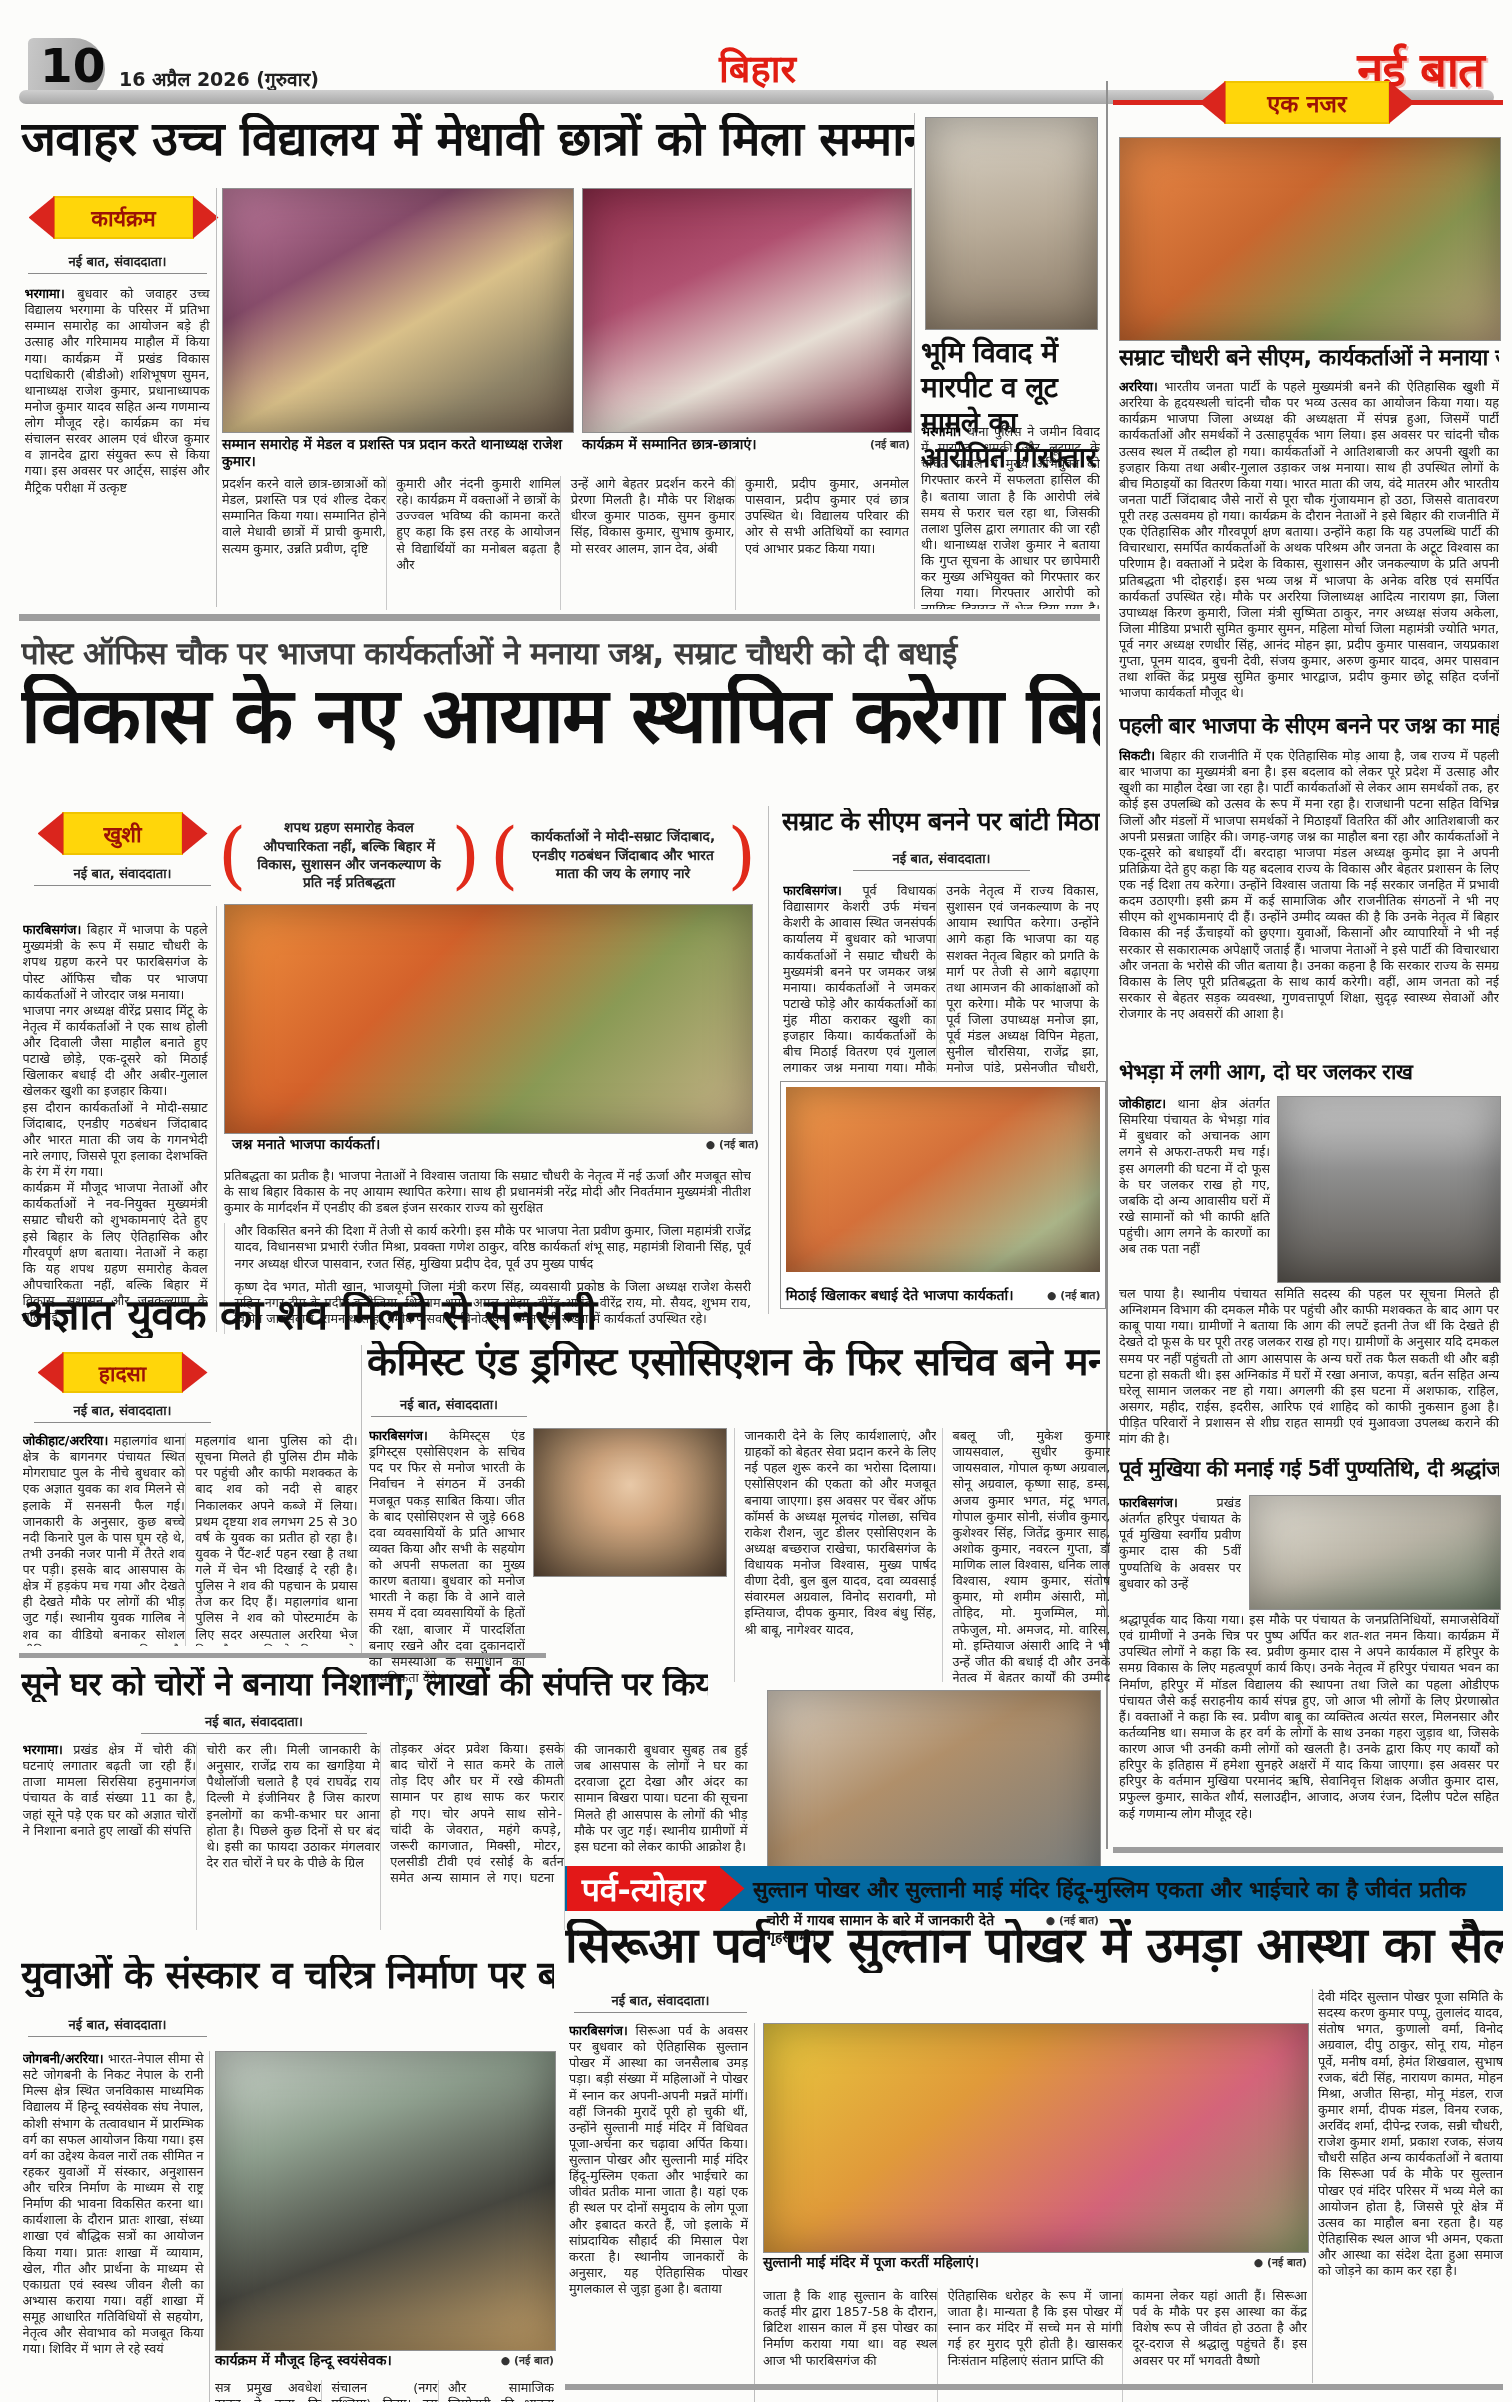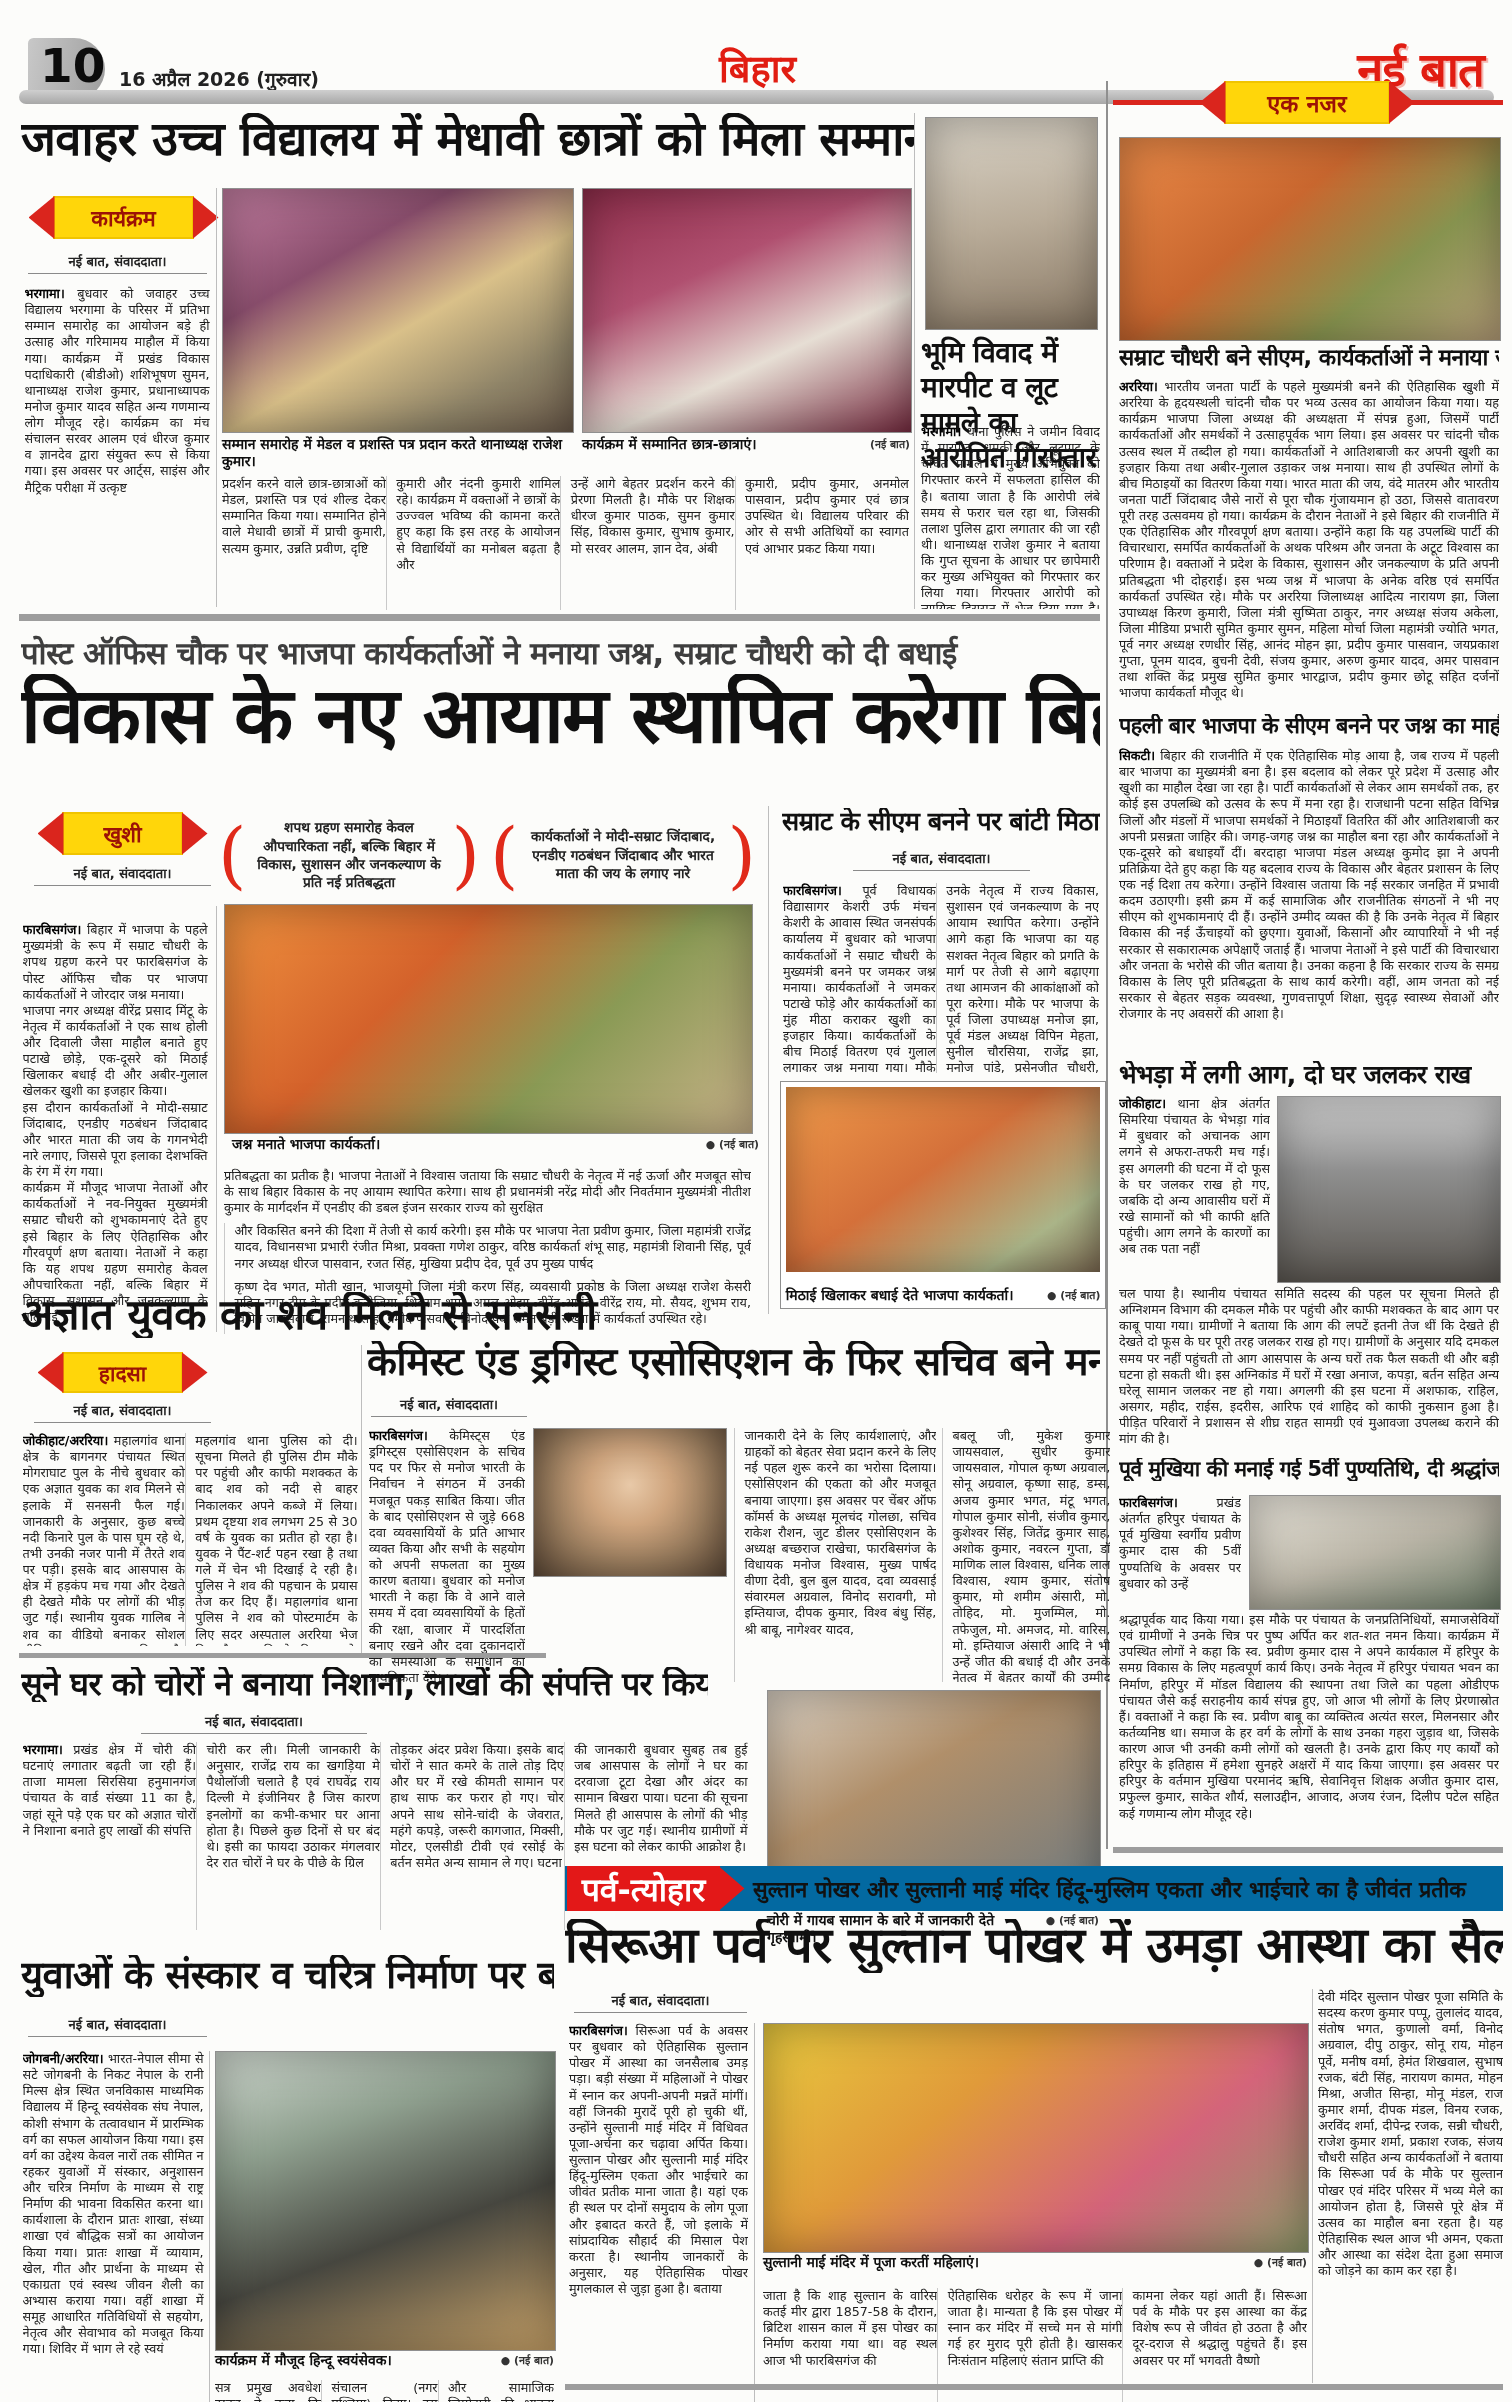--- a/index.html
+++ b/index.html
@@ -85,21 +85,21 @@
   <div class="ribbon" style="left:1224px;top:81px;width:166px;height:43px;font-size:23.5px;">एक नजर</div>
   <div class="photo" style="left:1119px;top:137px;width:380px;height:202px;background:linear-gradient(140deg,#ea8a48 0%,#c9672f 40%,#87934f 70%,#b8a07a 100%);"></div>
   <div class="abs hl" style="left:1119px;top:345px;width:380px;font-size:22.6px;white-space:nowrap;overflow:hidden;">सम्राट चौधरी बने सीएम, कार्यकर्ताओं ने मनाया जश्न</div>
   <div class="abs body" style="left:1119px;top:379px;width:380px;height:331px;">
     <b>अररिया।</b> <span>भारतीय जनता पार्टी के पहले मुख्यमंत्री बनने की ऐतिहासिक खुशी में अररिया के हृदयस्थली चांदनी चौक पर भव्य उत्सव का आयोजन किया गया। यह कार्यक्रम भाजपा जिला अध्यक्ष की अध्यक्षता में संपन्न हुआ, जिसमें पार्टी कार्यकर्ताओं और समर्थकों ने उत्साहपूर्वक भाग लिया। इस अवसर पर चांदनी चौक उत्सव स्थल में तब्दील हो गया। कार्यकर्ताओं ने आतिशबाजी कर अपनी खुशी का इजहार किया तथा अबीर-गुलाल उड़ाकर जश्न मनाया। साथ ही उपस्थित लोगों के बीच मिठाइयों का वितरण किया गया। भारत माता की जय, वंदे मातरम और भारतीय जनता पार्टी जिंदाबाद जैसे नारों से पूरा चौक गुंजायमान हो उठा, जिससे वातावरण पूरी तरह उत्सवमय हो गया। कार्यक्रम के दौरान नेताओं ने इसे बिहार की राजनीति में एक ऐतिहासिक और गौरवपूर्ण क्षण बताया। उन्होंने कहा कि यह उपलब्धि पार्टी की विचारधारा, समर्पित कार्यकर्ताओं के अथक परिश्रम और जनता के अटूट विश्वास का परिणाम है। वक्ताओं ने प्रदेश के विकास, सुशासन और जनकल्याण के प्रति अपनी प्रतिबद्धता भी दोहराई। इस भव्य जश्न में भाजपा के अनेक वरिष्ठ एवं समर्पित कार्यकर्ता उपस्थित रहे। मौके पर अररिया जिलाध्यक्ष आदित्य नारायण झा, जिला उपाध्यक्ष किरण कुमारी, जिला मंत्री सुष्मिता ठाकुर, नगर अध्यक्ष संजय अकेला, जिला मीडिया प्रभारी सुमित कुमार सुमन, महिला मोर्चा जिला महामंत्री ज्योति भगत, पूर्व नगर अध्यक्ष रणधीर सिंह, आनंद मोहन झा, प्रदीप कुमार पासवान, जयप्रकाश गुप्ता, पूनम यादव, बुचनी देवी, संजय कुमार, अरुण कुमार यादव, अमर पासवान तथा शक्ति केंद्र प्रमुख सुमित कुमार भारद्वाज, प्रदीप कुमार छोटू सहित दर्जनों भाजपा कार्यकर्ता मौजूद थे।</span>
   </div>
   <div class="abs hl" style="left:1119px;top:714px;width:380px;font-size:21.7px;white-space:nowrap;overflow:hidden;">पहली बार भाजपा के सीएम बनने पर जश्न का माहौल</div>
   <div class="abs body" style="left:1119px;top:748px;width:380px;height:301px;">
     <b>सिकटी।</b> <span>बिहार की राजनीति में एक ऐतिहासिक मोड़ आया है, जब राज्य में पहली बार भाजपा का मुख्यमंत्री बना है। इस बदलाव को लेकर पूरे प्रदेश में उत्साह और खुशी का माहौल देखा जा रहा है। पार्टी कार्यकर्ताओं से लेकर आम समर्थकों तक, हर कोई इस उपलब्धि को उत्सव के रूप में मना रहा है। राजधानी पटना सहित विभिन्न जिलों और मंडलों में भाजपा समर्थकों ने मिठाइयाँ वितरित कीं और आतिशबाजी कर अपनी प्रसन्नता जाहिर की। जगह-जगह जश्न का माहौल बना रहा और कार्यकर्ताओं ने एक-दूसरे को बधाइयाँ दीं। बरदाहा भाजपा मंडल अध्यक्ष कुमोद झा ने अपनी प्रतिक्रिया देते हुए कहा कि यह बदलाव राज्य के विकास और बेहतर प्रशासन के लिए एक नई दिशा तय करेगा। उन्होंने विश्वास जताया कि नई सरकार जनहित में प्रभावी कदम उठाएगी। इसी क्रम में कई सामाजिक और राजनीतिक संगठनों ने भी नए सीएम को शुभकामनाएं दी हैं। उन्होंने उम्मीद व्यक्त की है कि उनके नेतृत्व में बिहार विकास की नई ऊँचाइयों को छुएगा। युवाओं, किसानों और व्यापारियों ने भी नई सरकार से सकारात्मक अपेक्षाएँ जताई हैं। भाजपा नेताओं ने इसे पार्टी की विचारधारा और जनता के भरोसे की जीत बताया है। उनका कहना है कि सरकार राज्य के समग्र विकास के लिए पूरी प्रतिबद्धता के साथ कार्य करेगी। वहीं, आम जनता को नई सरकार से बेहतर सड़क व्यवस्था, गुणवत्तापूर्ण शिक्षा, सुदृढ़ स्वास्थ्य सेवाओं और रोजगार के नए अवसरों की आशा है।</span>
   </div>
-  <div class="abs hl" style="left:1119px;top:1061px;width:380px;font-size:25px;white-space:nowrap;overflow:hidden;">भेभड़ा में लगी आग, दो घर जलकर राख</div>
+  <div class="abs hl" style="left:1119px;top:1061px;width:380px;font-size:21px;white-space:nowrap;overflow:hidden;">भेभड़ा में लगी आग, दो घर जलकर राख</div>
   <div class="abs body" style="left:1119px;top:1096px;width:151px;height:186px;">
     <b>जोकीहाट।</b> <span>थाना क्षेत्र अंतर्गत सिमरिया पंचायत के भेभड़ा गांव में बुधवार को अचानक आग लगने से अफरा-तफरी मच गई। इस अगलगी की घटना में दो फूस के घर जलकर राख हो गए, जबकि दो अन्य आवासीय घरों में रखे सामानों को भी काफी क्षति पहुंची। आग लगने के कारणों का अब तक पता नहीं</span>
   </div>
   <div class="photo" style="left:1277px;top:1096px;width:222px;height:185px;background:linear-gradient(180deg,#d2d2d2 0%,#8f8f8f 40%,#5c5852 100%);"></div>
   <div class="abs body" style="left:1119px;top:1286px;width:380px;height:168px;">चल पाया है। स्थानीय पंचायत समिति सदस्य की पहल पर सूचना मिलते ही अग्निशमन विभाग की दमकल मौके पर पहुंची और काफी मशक्कत के बाद आग पर काबू पाया गया। ग्रामीणों ने बताया कि आग की लपटें इतनी तेज थीं कि देखते ही देखते दो फूस के घर पूरी तरह जलकर राख हो गए। ग्रामीणों के अनुसार यदि दमकल समय पर नहीं पहुंचती तो आग आसपास के अन्य घरों तक फैल सकती थी और बड़ी घटना हो सकती थी। इस अग्निकांड में घरों में रखा अनाज, कपड़ा, बर्तन सहित अन्य घरेलू सामान जलकर नष्ट हो गया। अगलगी की इस घटना में अशफाक, राहिल, असगर, महीद, राईस, इदरीस, आरिफ एवं शाहिद को काफी नुकसान हुआ है। पीड़ित परिवारों ने प्रशासन से शीघ्र राहत सामग्री एवं मुआवजा उपलब्ध कराने की मांग की है।</div>
   <div class="abs hl" style="left:1119px;top:1458px;width:380px;font-size:21px;white-space:nowrap;overflow:hidden;">पूर्व मुखिया की मनाई गई 5वीं पुण्यतिथि, दी श्रद्धांजलि</div>
   <div class="abs body" style="left:1119px;top:1495px;width:122px;height:113px;">
     <b>फारबिसगंज।</b> <span>प्रखंड अंतर्गत हरिपुर पंचायत के पूर्व मुखिया स्वर्गीय प्रवीण कुमार दास की 5वीं पुण्यतिथि के अवसर पर बुधवार को उन्हें</span>
   </div>
   <div class="photo" style="left:1249px;top:1495px;width:250px;height:113px;background:linear-gradient(160deg,#eae6dc 0%,#bab5a7 50%,#6e7e69 100%);"></div>
@@ -177,21 +177,21 @@
   <div class="abs body" style="left:942px;top:1428px;width:158px;height:254px;border-left:0.9px solid #c9c9c9;padding-left:9.4px;">बबलू जी, मुकेश कुमार जायसवाल, सुधीर कुमार जायसवाल, गोपाल कृष्ण अग्रवाल, सोनू अग्रवाल, कृष्णा साह, डम्स, अजय कुमार भगत, मंटू भगत, गोपाल कुमार सोनी, संजीव कुमार, कुशेश्वर सिंह, जितेंद्र कुमार साह, अशोक कुमार, नवरत्न गुप्ता, डॉ माणिक लाल विश्वास, धनिक लाल विश्वास, श्याम कुमार, संतोष कुमार, मो शमीम अंसारी, मो. तोहिद, मो. मुजम्मिल, मो. तफेजुल, मो. अमजद, मो. वारिस, मो. इम्तियाज अंसारी आदि ने भी उन्हें जीत की बधाई दी और उनके नेतृत्व में बेहतर कार्यों की उम्मीद जताई।</div>
 
   <div class="hrule" style="left:19px;top:1653px;width:527px;height:4.7px;"></div>
   <div class="abs hl" style="left:21px;top:1667px;width:687px;font-size:32px;white-space:nowrap;overflow:hidden;">सूने घर को चोरों ने बनाया निशाना, लाखों की संपत्ति पर किया हाथ साफ</div>
   <div class="abs byline" style="left:141px;top:1712px;width:226px;">नई बात, संवाददाता।</div>
   <div class="colflex" style="left:22.6px;top:1742px;width:725px;height:188px;">
     <div class="body" style="height:188px;">
       <b>भरगामा।</b> <span>प्रखंड क्षेत्र में चोरी की घटनाएं लगातार बढ़ती जा रही हैं। ताजा मामला सिरसिया हनुमानगंज पंचायत के वार्ड संख्या 11 का है, जहां सूने पड़े एक घर को अज्ञात चोरों ने निशाना बनाते हुए लाखों की संपत्ति</span>
     </div>
     <div class="body" style="height:188px;">चोरी कर ली। मिली जानकारी के अनुसार, राजेंद्र राय का खगड़िया मे पैथोलॉजी चलाते है एवं राघवेंद्र राय दिल्ली मे इंजीनियर है जिस कारण इनलोगों का कभी-कभार घर आना होता है। पिछले कुछ दिनों से घर बंद थे। इसी का फायदा उठाकर मंगलवार देर रात चोरों ने घर के पीछे के ग्रिल</div>
-    <div class="body" style="height:188px;">तोड़कर अंदर प्रवेश किया। इसके बाद चोरों ने सात कमरे के ताले तोड़ दिए और घर में रखे कीमती सामान पर हाथ साफ कर फरार हो गए। चोर अपने साथ सोने-चांदी के जेवरात, महंगे कपड़े, जरूरी कागजात, मिक्सी, मोटर, एलसीडी टीवी एवं रसोई के बर्तन समेत अन्य सामान ले गए। घटना</div>
+    <div class="body" style="height:188px;font-family:Liberation Mono, monospace;">तोड़कर अंदर प्रवेश किया। इसके बाद चोरों ने सात कमरे के ताले तोड़ दिए और घर में रखे कीमती सामान पर हाथ साफ कर फरार हो गए। चोर अपने साथ सोने-चांदी के जेवरात, महंगे कपड़े, जरूरी कागजात, मिक्सी, मोटर, एलसीडी टीवी एवं रसोई के बर्तन समेत अन्य सामान ले गए। घटना</div>
     <div class="body" style="height:188px;">की जानकारी बुधवार सुबह तब हुई जब आसपास के लोगों ने घर का दरवाजा टूटा देखा और अंदर का सामान बिखरा पाया। घटना की सूचना मिलते ही आसपास के लोगों की भीड़ मौके पर जुट गई। स्थानीय ग्रामीणों में इस घटना को लेकर काफी आक्रोश है।</div>
   </div>
   <div class="photo" style="left:767px;top:1690px;width:332px;height:218px;background:linear-gradient(150deg,#d9d0c3 0%,#b08f6a 40%,#6f7a80 100%);"></div>
   <div class="caprow" style="left:767px;top:1912px;width:332px;">
     <span class="cap">चोरी में गायब सामान के बारे में जानकारी देते गृहस्वामी।</span>
     <span class="credit">● (नई बात)</span>
   </div>
 
   <div class="abs hl" style="left:21px;top:1955px;width:533px;font-size:38px;white-space:nowrap;overflow:hidden;">युवाओं के संस्कार व चरित्र निर्माण पर बल</div>
   <div class="abs byline" style="left:28px;top:2015px;width:179px;">नई बात, संवाददाता।</div>

